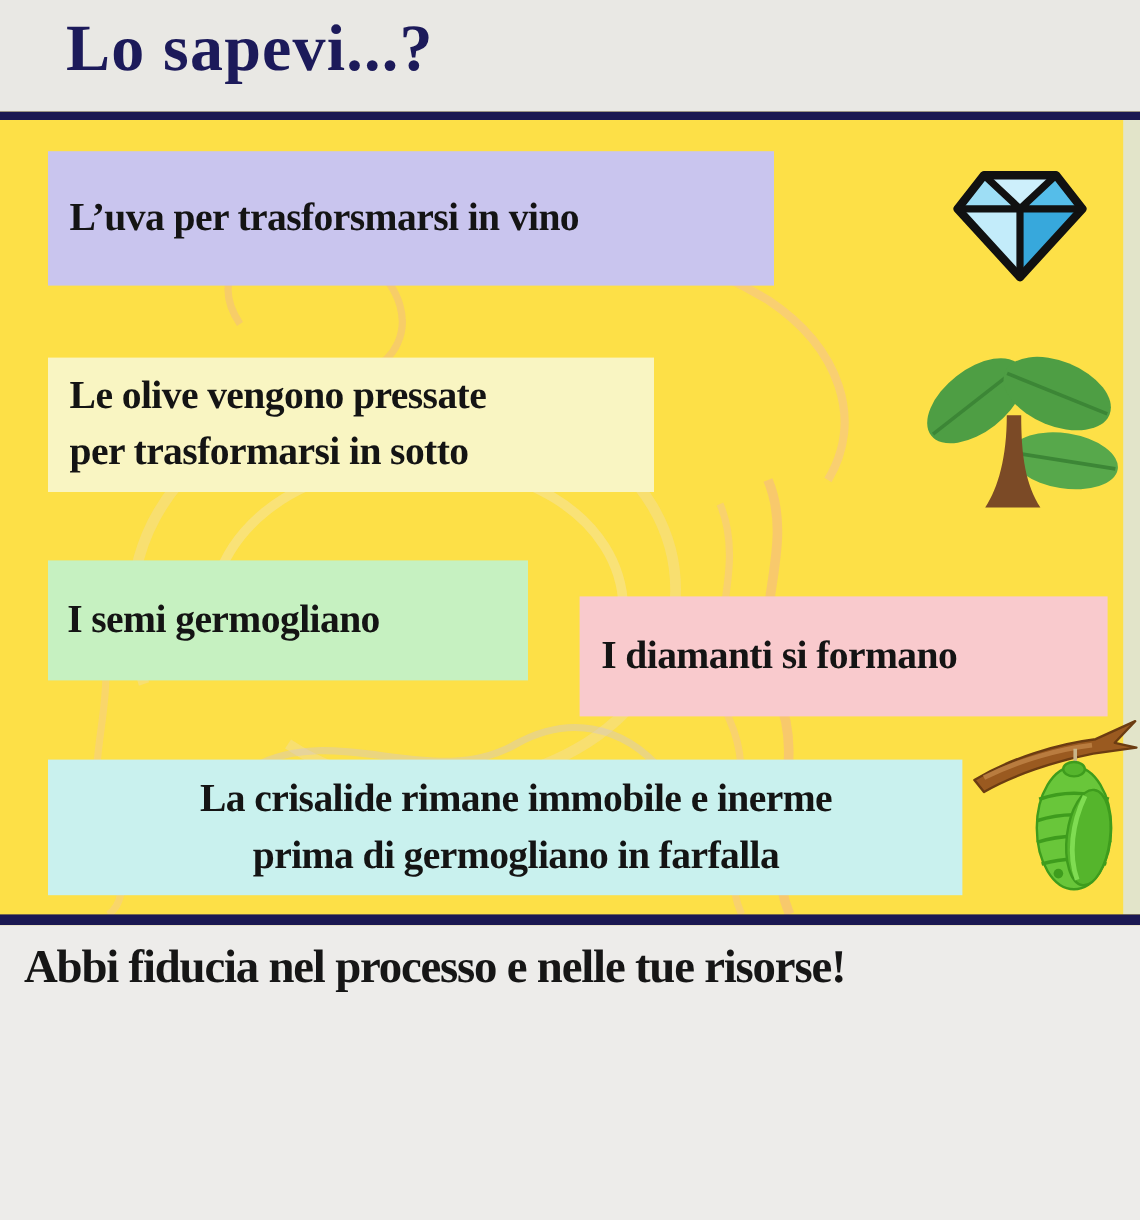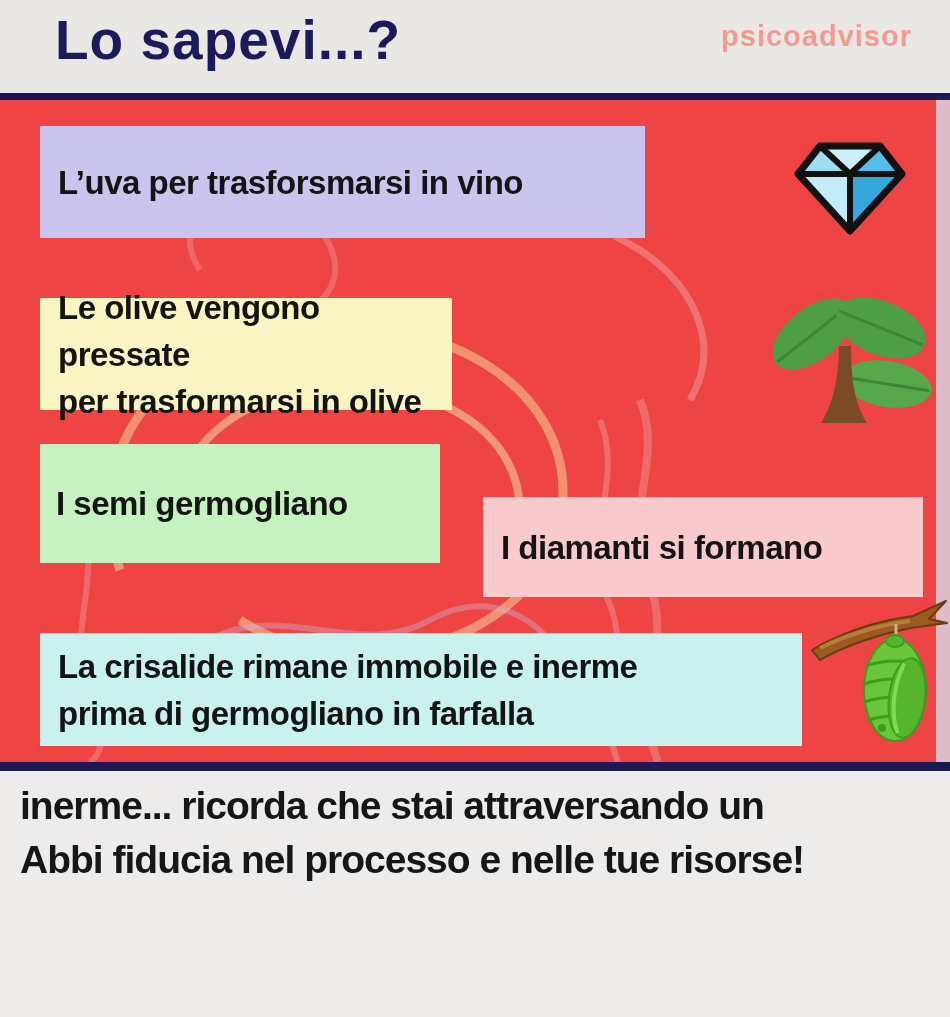--- a/index.html
+++ b/index.html
@@ -1,19 +1,19 @@
 <!DOCTYPE html>
 <html><head>
 <meta charset="utf-8">
 <style>
   html,body{margin:0;padding:0;background:#777;}
   #canvas{
     position:relative;width:950px;height:1017px;overflow:hidden;
-    background:#ef4444;
-    font-family:Liberation Sans, sans-serif;
+    background:#fde047;
+    font-family:Liberation Serif, serif;
   }
   
   .header{position:absolute;left:0;top:0;width:950px;height:93px;background:#e9e8e4;}
   .title{
     position:absolute;left:55px;top:8px;
     font-size:55px;font-weight:800;color:#1c1a5a;letter-spacing:1px;
   }
   .brand{
     position:absolute;right:38px;top:20px;
     font-size:29px;font-weight:800;color:#f59a93;letter-spacing:1px;
@@ -23,24 +23,24 @@
   .rule-bottom{top:762px;height:9px;}
   
   .watermark{position:absolute;left:0;top:100px;pointer-events:none;}
   
   .fact{
     position:absolute;display:flex;flex-direction:column;justify-content:center;
     padding-left:18px;box-sizing:border-box;
     font-size:33px;font-weight:800;color:#141414;line-height:47px;letter-spacing:-0.5px;
   }
   .fact-uva{left:40px;top:126px;width:605px;height:112px;background:#c9c5ee;}
-  .fact-olive{left:40px;top:298px;width:412px;height:112px;background:#f9f5c2;}
-  .fact-semi{left:40px;top:444px;width:400px;height:119px;background:#c6f1c1;padding-left:16px;}
+  .fact-olive{left:40px;top:298px;width:505px;height:112px;background:#f9f5c2;}
+  .fact-semi{left:40px;top:467px;width:400px;height:100px;background:#c6f1c1;padding-left:16px;}
   .fact-diamanti{left:483px;top:467px;width:440px;height:100px;background:#f9cacd;margin-top:30px;}
-  .fact-crisalide{left:40px;top:633px;width:762px;height:113px;background:#c9f1ee;}
+  .fact-crisalide{left:40px;top:633px;width:762px;height:113px;background:#c9f1ee;text-align:center;}
   
   .icon{position:absolute;}
   .icon-diamond{left:787px;top:138px;}
   .icon-plant{left:763px;top:286px;}
   .icon-chrysalis{left:810px;top:588px;}
   
   .footer{position:absolute;left:0;top:771px;width:950px;height:246px;background:#edecea;}
   .footer-text{
     position:absolute;left:20px;top:8px;
     font-size:39px;font-weight:700;color:#161616;line-height:54px;letter-spacing:-1px;
@@ -59,40 +59,39 @@
     <path d="M180 460 C150 350 250 270 390 290 C500 307 545 390 505 460" stroke="#f6e3a8" stroke-width="8" opacity="0.50"></path>
     <path d="M640 300 C665 360 620 420 648 480 C675 540 632 600 658 662" stroke="#efa8a6" stroke-width="8" opacity="0.40"></path>
     <path d="M600 320 C625 380 580 440 608 500 C635 560 595 610 618 662" stroke="#f2b8b4" stroke-width="6" opacity="0.35"></path>
     <path d="M80 420 C105 480 62 540 90 600 C115 650 90 662 90 662" stroke="#f2c0bc" stroke-width="6" opacity="0.30"></path>
     <path d="M210 540 C280 500 360 560 430 520 C490 487 540 520 560 555" stroke="#c8c0e8" stroke-width="6" opacity="0.35"></path>
     <path d="M160 590 C240 560 330 610 420 580" stroke="#bfe3c2" stroke-width="6" opacity="0.35"></path>
   </svg>
 
   <div class="header">
     <div class="title">Lo sapevi...?</div>
-    <div class="brand">psicoadvisor</div>
   </div>
   <div class="rule rule-top"></div>
 
   <div class="fact fact-uva">
     <div>L’uva per trasforsmarsi in vino</div>
   </div>
   <svg class="icon icon-diamond" width="126" height="100" viewBox="0 0 120 100">
     <path d="M8 36 L30 8 L60 36 Z" fill="#9edef5"></path>
     <path d="M30 8 L90 8 L60 36 Z" fill="#cdeffb"></path>
     <path d="M60 36 L90 8 L112 36 Z" fill="#55bde9"></path>
     <path d="M8 36 L60 36 L60 93 Z" fill="#c3ecfa"></path>
     <path d="M60 36 L112 36 L60 93 Z" fill="#37a8dc"></path>
     <path d="M30 8 L90 8 L112 36 L60 93 L8 36 Z" fill="none" stroke="#111111" stroke-width="7" stroke-linejoin="round"></path>
     <path d="M8 36 L112 36 M30 8 L60 36 L90 8 M60 36 L60 93" stroke="#111111" stroke-width="6" fill="none" stroke-linecap="round"></path>
   </svg>
 
   <div class="fact fact-olive">
     <div>Le olive vengono pressate</div>
-    <div>per trasformarsi in olive</div>
+    <div>per trasformarsi in sotto</div>
   </div>
   <svg class="icon icon-plant" width="172" height="140" viewBox="0 0 172 140">
     <g transform="rotate(-38 50 48)">
       <ellipse cx="50" cy="48" rx="47" ry="26" fill="#4e9e44"></ellipse>
       <line x1="5" y1="48" x2="95" y2="48" stroke="#3c8636" stroke-width="3"></line>
     </g>
     <g transform="rotate(22 118 42)">
       <ellipse cx="118" cy="42" rx="47" ry="27" fill="#4e9e44"></ellipse>
       <line x1="73" y1="42" x2="163" y2="42" stroke="#3c8636" stroke-width="3"></line>
     </g>
@@ -125,18 +124,17 @@
       <ellipse cx="97" cy="110" rx="18" ry="40" fill="#55b52c" stroke="#3e9c1d" stroke-width="2"></ellipse>
       <path d="M90 76 C82 100 82 126 92 146" stroke="#7fdc52" stroke-width="4" fill="none"></path>
     </g>
     <ellipse cx="85" cy="53" rx="9" ry="6" fill="#55b52c" stroke="#3e9c1d" stroke-width="2"></ellipse>
     <circle cx="72" cy="140" r="4" fill="#3e9c1d"></circle>
   </svg>
 
   <div class="rule rule-bottom"></div>
   <div class="footer">
     <div class="footer-text">
-      <div>inerme... ricorda che stai attraversando un</div>
       <div>Abbi fiducia nel processo e nelle tue risorse!</div>
     </div>
   </div>
 
 </div>
 
 </body></html>

